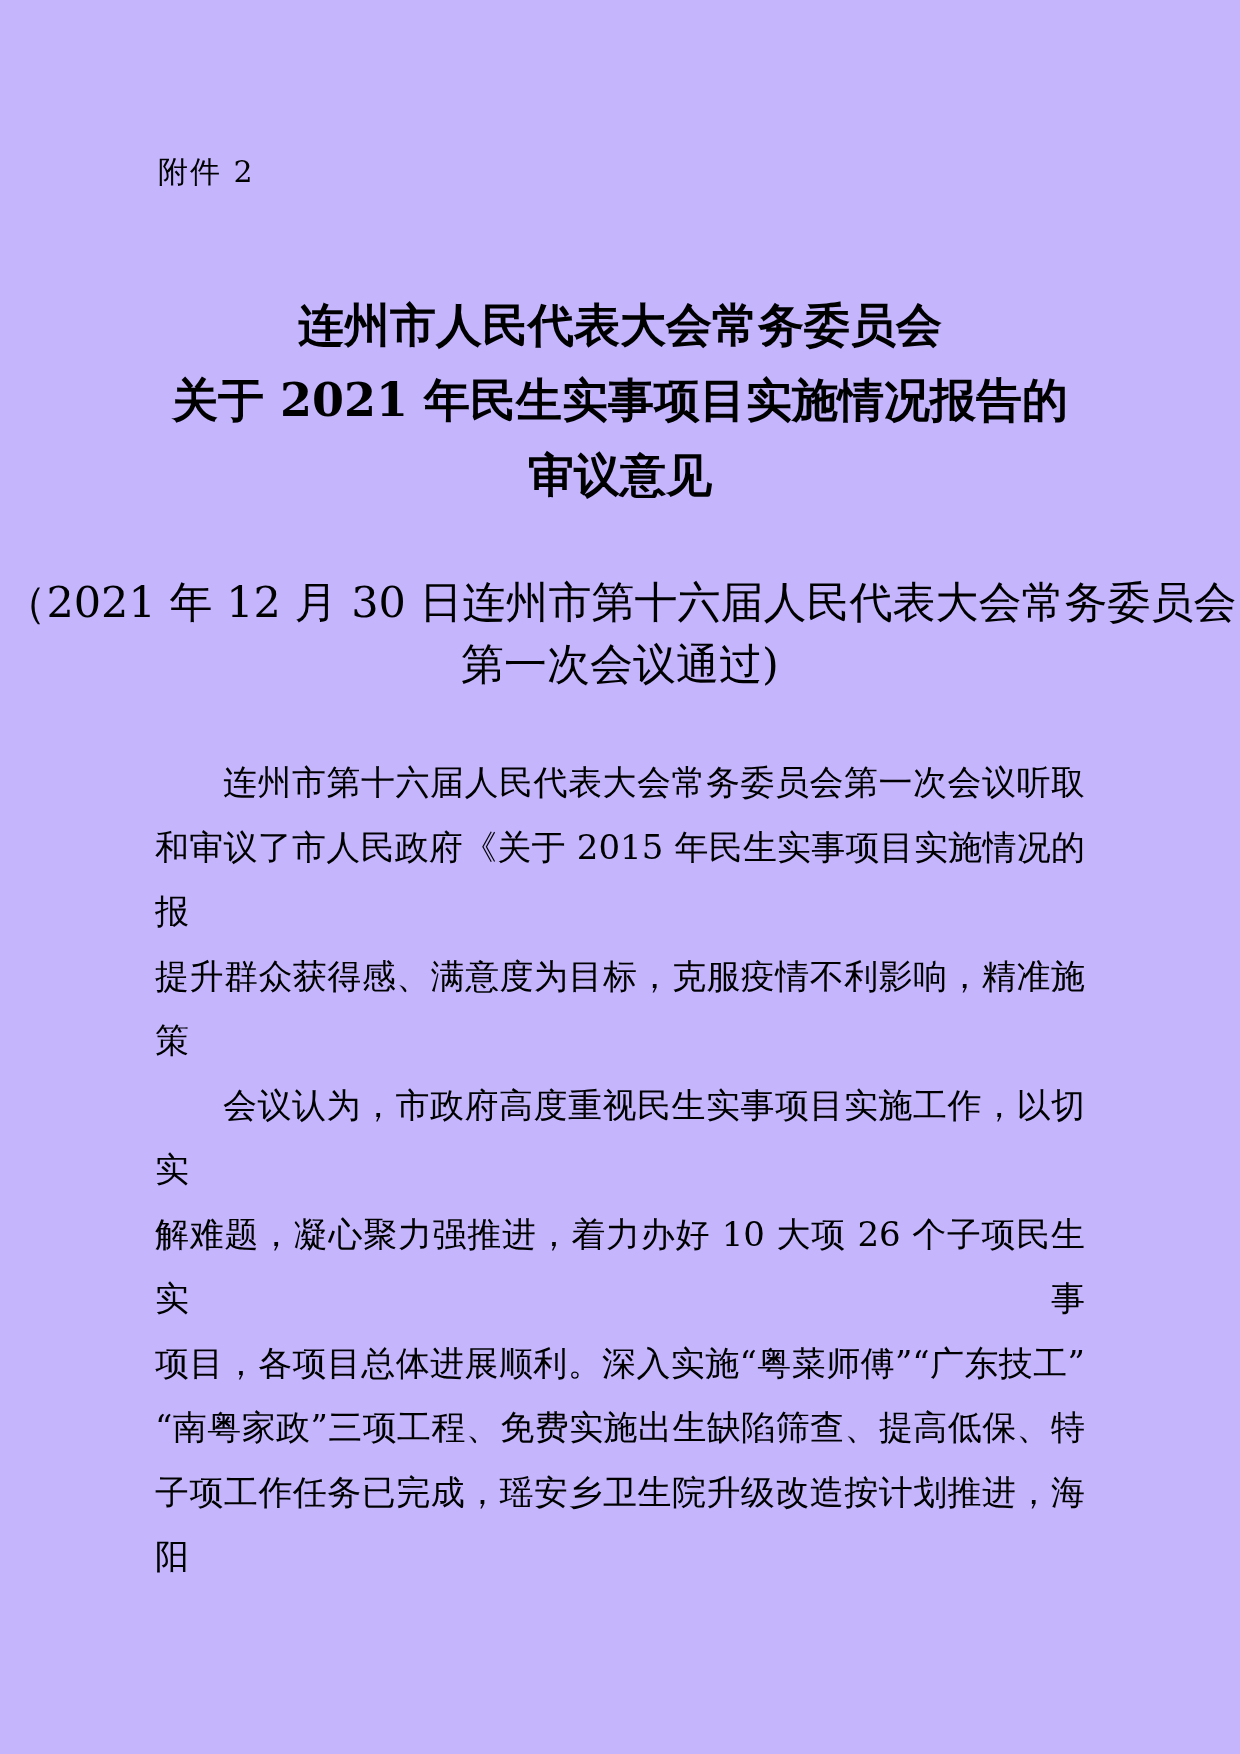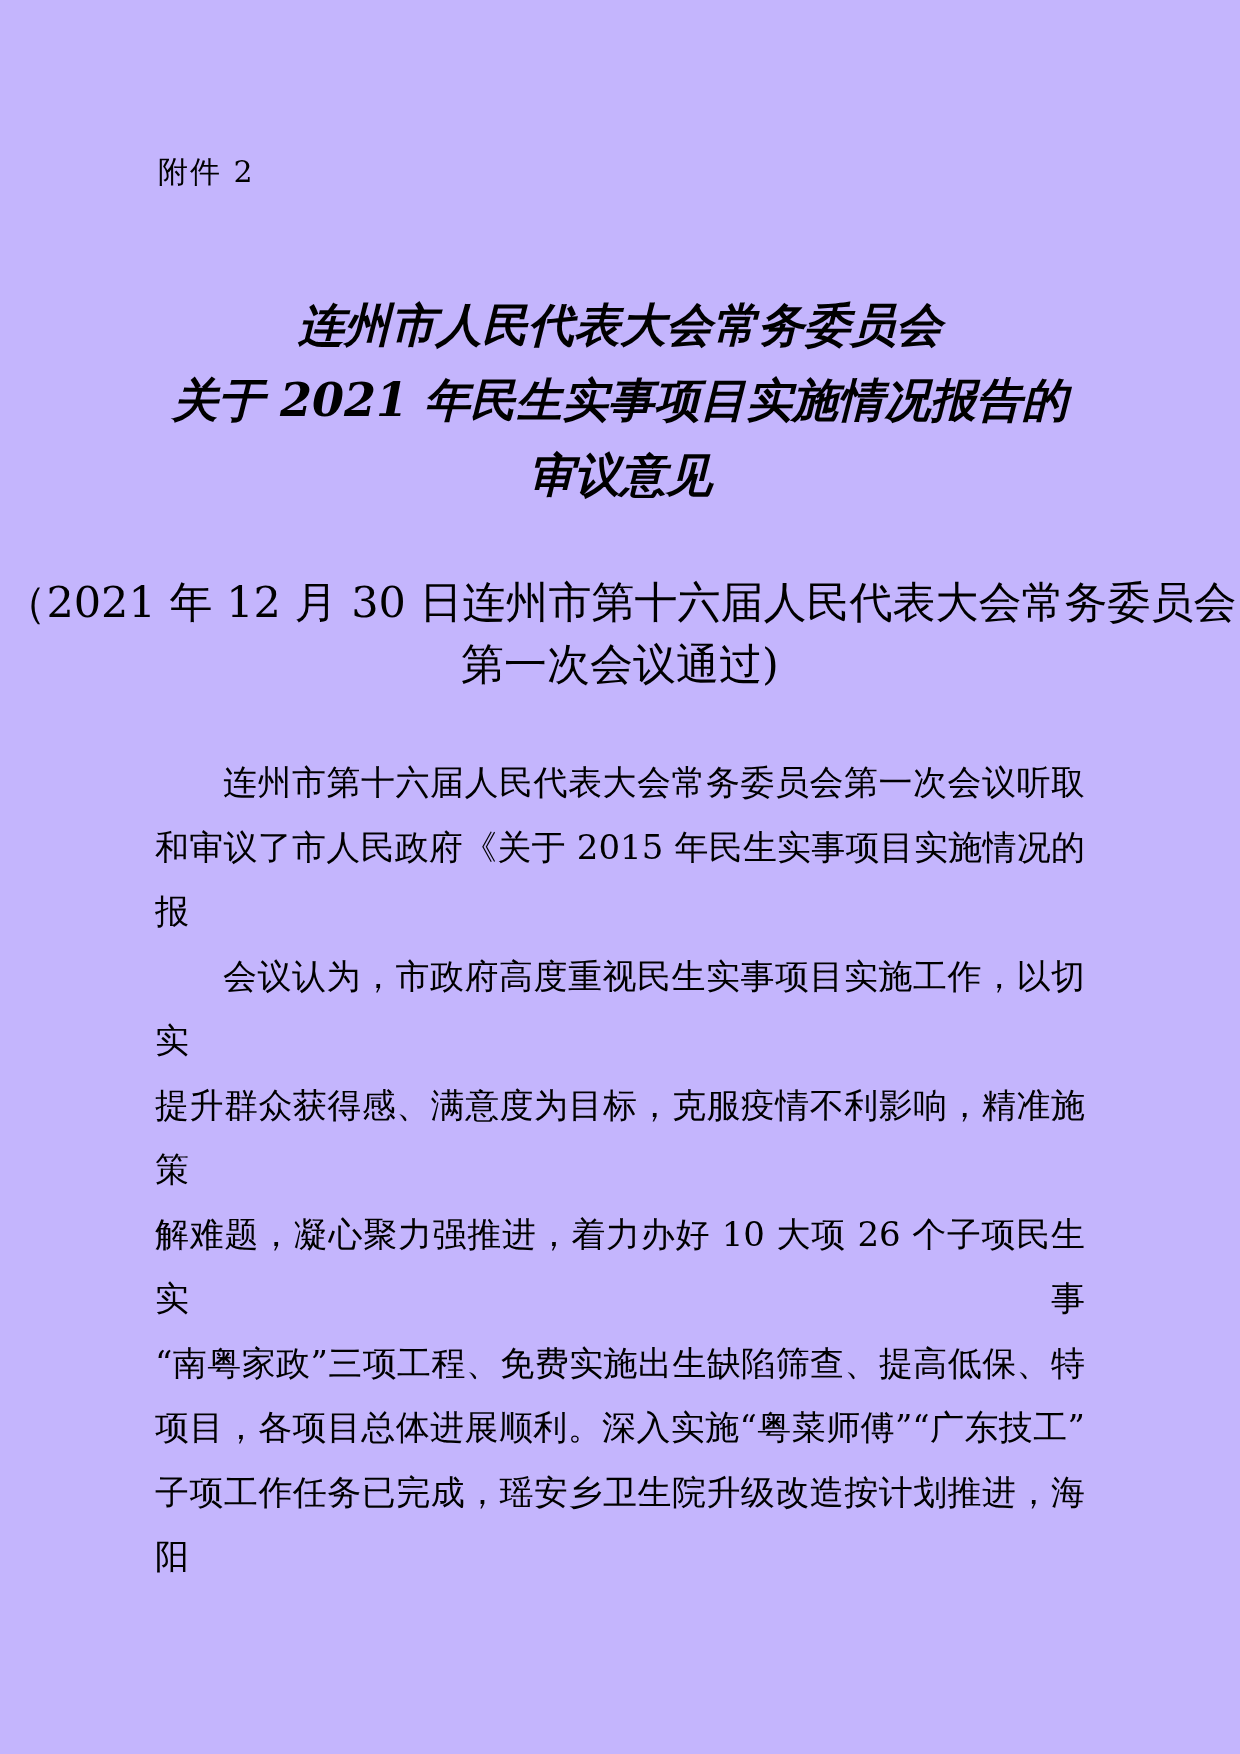--- a/index.html
+++ b/index.html
@@ -28,21 +28,20 @@
   }
   .title-block {
     position: absolute;
     top: 288px;
     left: 0;
     width: 100%;
     text-align: center;
     font-weight: bold;
     font-size: 46px;
     line-height: 75px;
-    font-style: italic;
   }
   .title-line {
     white-space: nowrap;
   }
   .subtitle-block {
     position: absolute;
     top: 571px;
     left: 0;
     width: 100%;
     text-align: center;
@@ -92,21 +91,21 @@
       <div class="subtitle-line">（2021 年 12 月 30 日连州市第十六届人民代表大会常务委员会</div>
       <div class="subtitle-line">第一次会议通过)</div>
     </div>
 
   <div class="body-block" id="body-block">
       <div class="paragraph">
         <div class="body-line first">连州市第十六届人民代表大会常务委员会第一次会议听取</div>
         <div class="body-line">和审议了市人民政府《关于 2015 年民生实事项目实施情况的报</div>
       </div>
       <div class="paragraph">
+        <div class="body-line">提升群众获得感、满意度为目标，克服疫情不利影响，精准施策</div>
         <div class="body-line first">会议认为，市政府高度重视民生实事项目实施工作，以切实</div>
-        <div class="body-line">提升群众获得感、满意度为目标，克服疫情不利影响，精准施策</div>
         <div class="body-line">解难题，凝心聚力强推进，着力办好 10 大项 26 个子项民生实事</div>
+        <div class="body-line">项目，各项目总体进展顺利。深入实施“粤菜师傅”“广东技工”</div>
         <div class="body-line">“南粤家政”三项工程、免费实施出生缺陷筛查、提高低保、特</div>
-        <div class="body-line">项目，各项目总体进展顺利。深入实施“粤菜师傅”“广东技工”</div>
         <div class="body-line">子项工作任务已完成，瑶安乡卫生院升级改造按计划推进，海阳</div>
       </div>
     </div>
 </div>
 
 </body></html>

